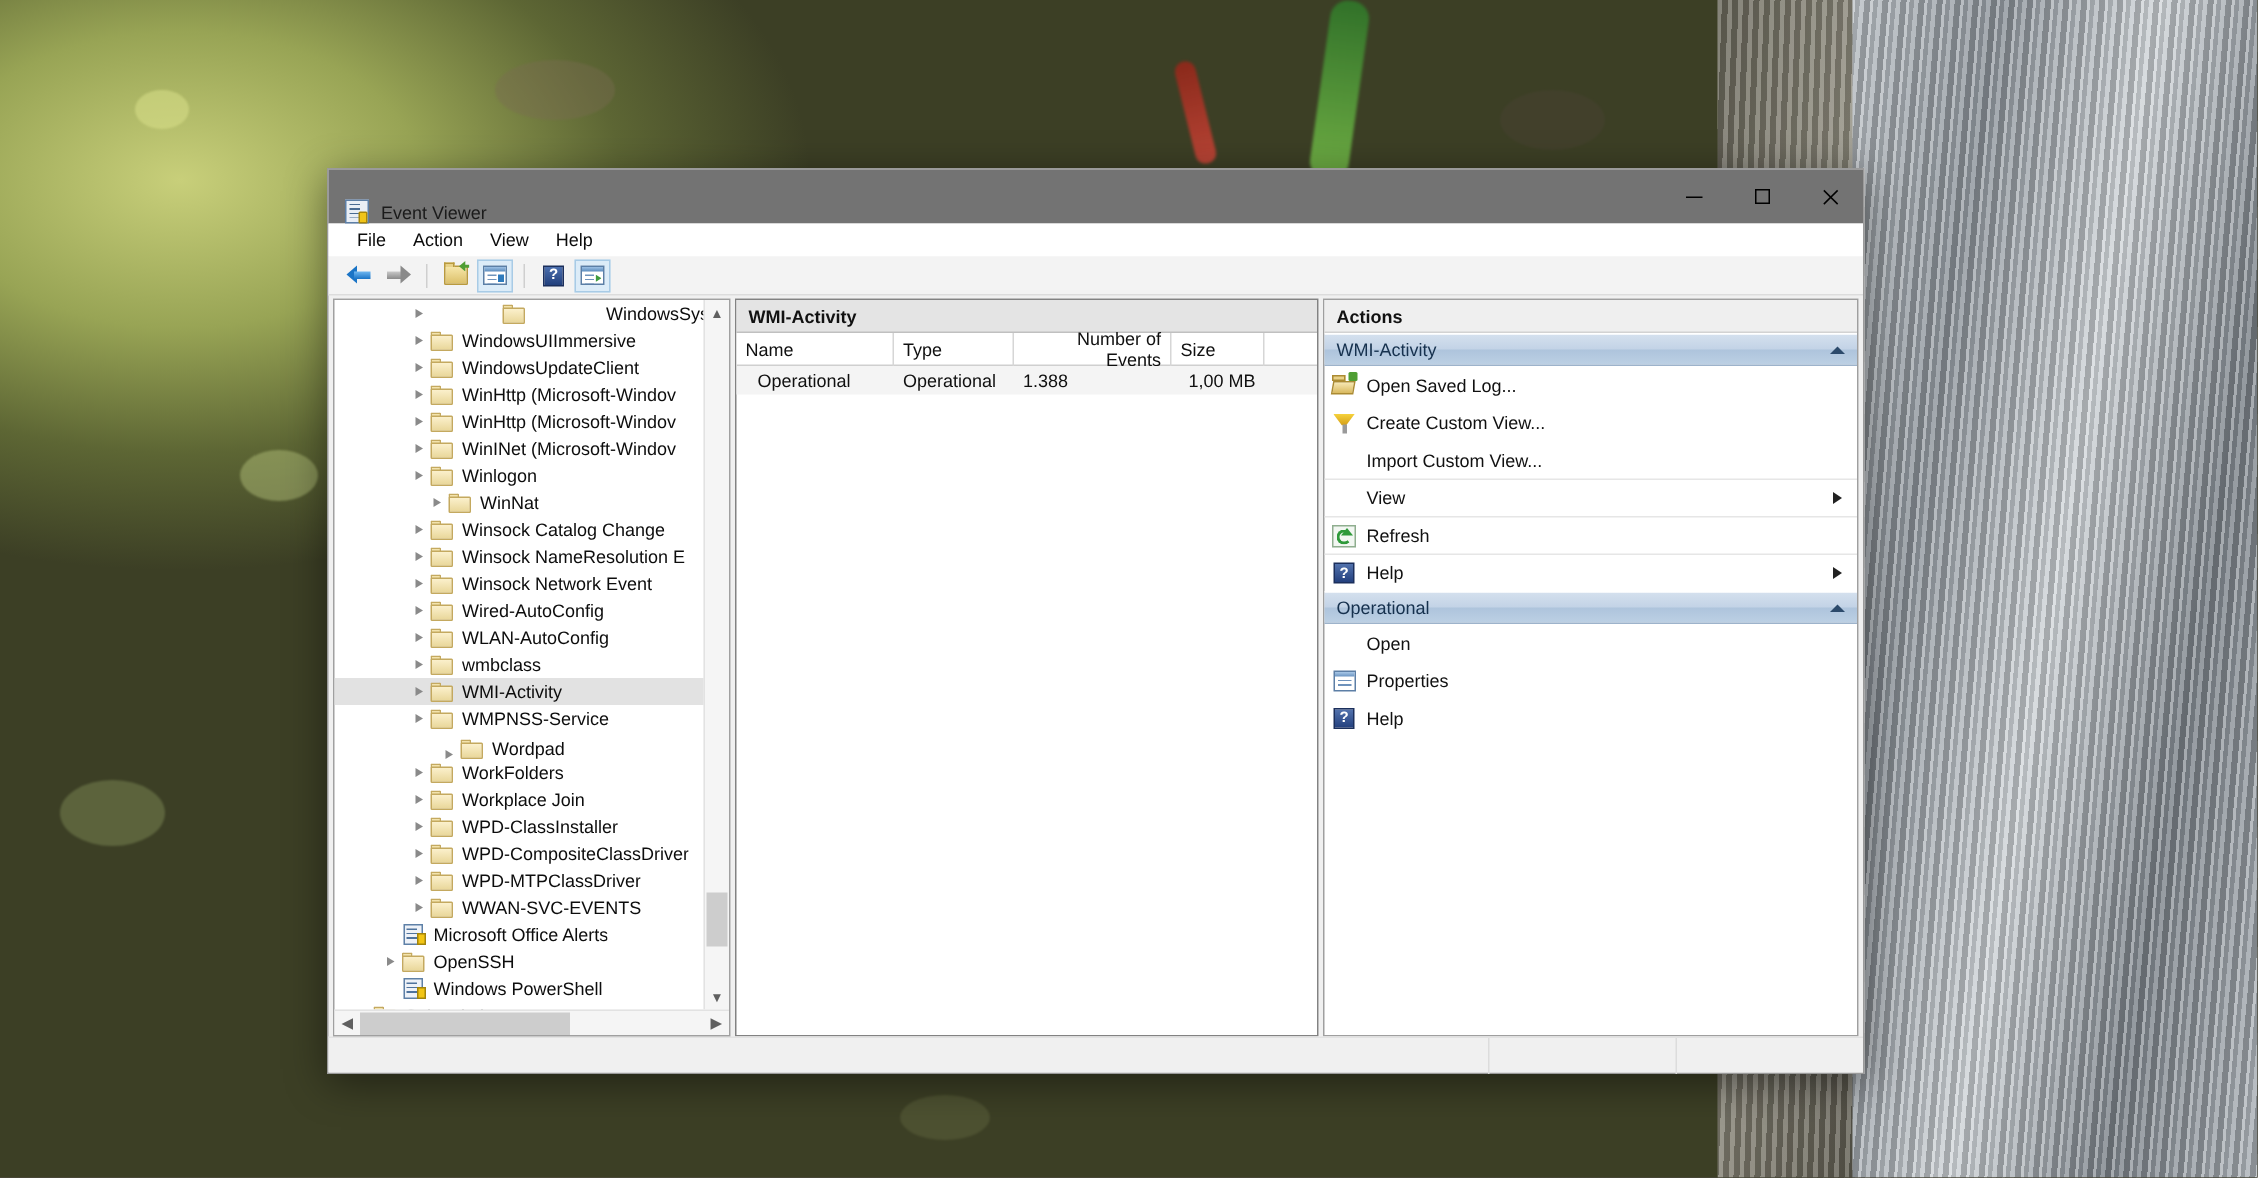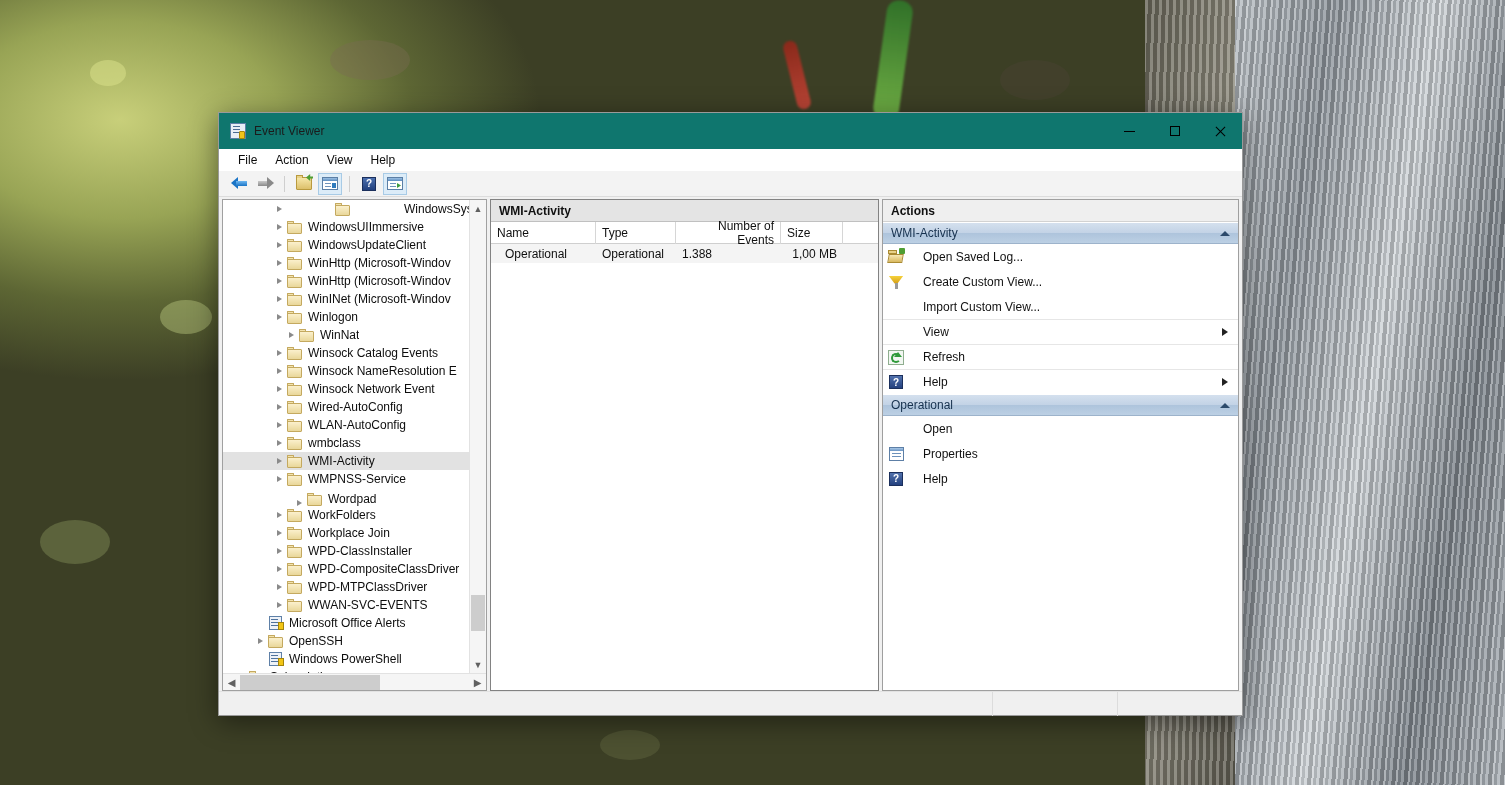--- a/index.html
+++ b/index.html
@@ -53,21 +53,21 @@
   #window{
     position:absolute; left:218px; top:112px; width:1025px; height:604px;
     background:#f0f0f0;
     border:1px solid #9a9a9a;
     box-shadow:0 6px 26px rgba(0,0,0,.45);
     display:flex; flex-direction:column;
   }
 
   
   .titlebar{
-    height:36px; background:#0f766e; display:flex; align-items:center;
+    height:36px; background:#737373; display:flex; align-items:flex-end;
     flex:0 0 auto;
   }
   .title-ico{ width:16px; height:16px; margin-left:11px; margin-right:8px; position:relative; flex:0 0 auto;}
   .title-ico .page{
     position:absolute; inset:0; background:#e9eef5; border:1px solid #5d7fa6;
   }
   .title-ico .lines{
     position:absolute; left:3px; top:3px; width:7px; height:9px;
     background:repeating-linear-gradient(180deg,#4a6b92 0 1px,transparent 1px 3px);
   }
@@ -214,21 +214,21 @@
     display:flex; align-items:center; padding:0 8px; font-size:12px; color:#16314e;
   }
   .grouphdr span.t{ flex:1 1 auto; }
   .caret-up{ width:0;height:0;border-left:5px solid transparent;border-right:5px solid transparent;border-bottom:5px solid #2c4a6b; }
   .arow{
     height:25px; display:flex; align-items:center; font-size:12px; color:#111;
     padding-right:10px;
   }
   .arow.sep{ border-top:1px solid #e6e6e6; }
   .aico{ width:26px; flex:0 0 26px; display:flex; align-items:center; justify-content:center; }
-  .alabel{ flex:1 1 auto; padding-left:2px;margin-left:12px; }
+  .alabel{ flex:1 1 auto; padding-left:2px; }
   .submark{ width:0;height:0;border-top:4.5px solid transparent;border-bottom:4.5px solid transparent;border-left:6px solid #222; }
 
   .ic-openfolder{ width:16px;height:13px;position:relative; }
   .ic-openfolder .b1{ position:absolute; left:0; bottom:0; width:15px; height:9px; background:linear-gradient(180deg,#f7e8b4,#d9b95f); border:1px solid #ab8b33; transform:skewX(-10deg); }
   .ic-openfolder .b2{ position:absolute; left:0; top:0; width:9px; height:4px; background:#e8d188; border:1px solid #ab8b33; }
   .ic-openfolder .g{ position:absolute; right:-1px; top:-2px; width:6px; height:6px; background:#4f9e33; border-radius:1px; }
 
   .ic-funnel{ width:15px;height:14px;position:relative; }
   .ic-funnel .f{ position:absolute; left:0; top:1px; width:15px; height:8px; background:linear-gradient(180deg,#f6d23c,#d39c14); clip-path:polygon(0 0,100% 0,60% 100%,40% 100%); }
   .ic-funnel .s{ position:absolute; left:6px; top:8px; width:3px; height:6px; background:#9a9a9a; }
@@ -424,21 +424,21 @@
               <span class="tlabel">WinNat</span>
             </div>
             <div class="trow" style="padding-left: 48px;">
               <span class="exp">
                 <i class="chev"></i>
               </span>
               <span class="ficon">
                 <i class="ft"></i>
                 <i class="fb"></i>
               </span>
-              <span class="tlabel">Winsock Catalog Events</span>
+              <span class="tlabel">Winsock Catalog Change</span>
             </div>
             <div class="trow" style="padding-left: 48px;">
               <span class="exp">
                 <i class="chev"></i>
               </span>
               <span class="ficon">
                 <i class="ft"></i>
                 <i class="fb"></i>
               </span>
               <span class="tlabel">Winsock NameResolution E</span>

